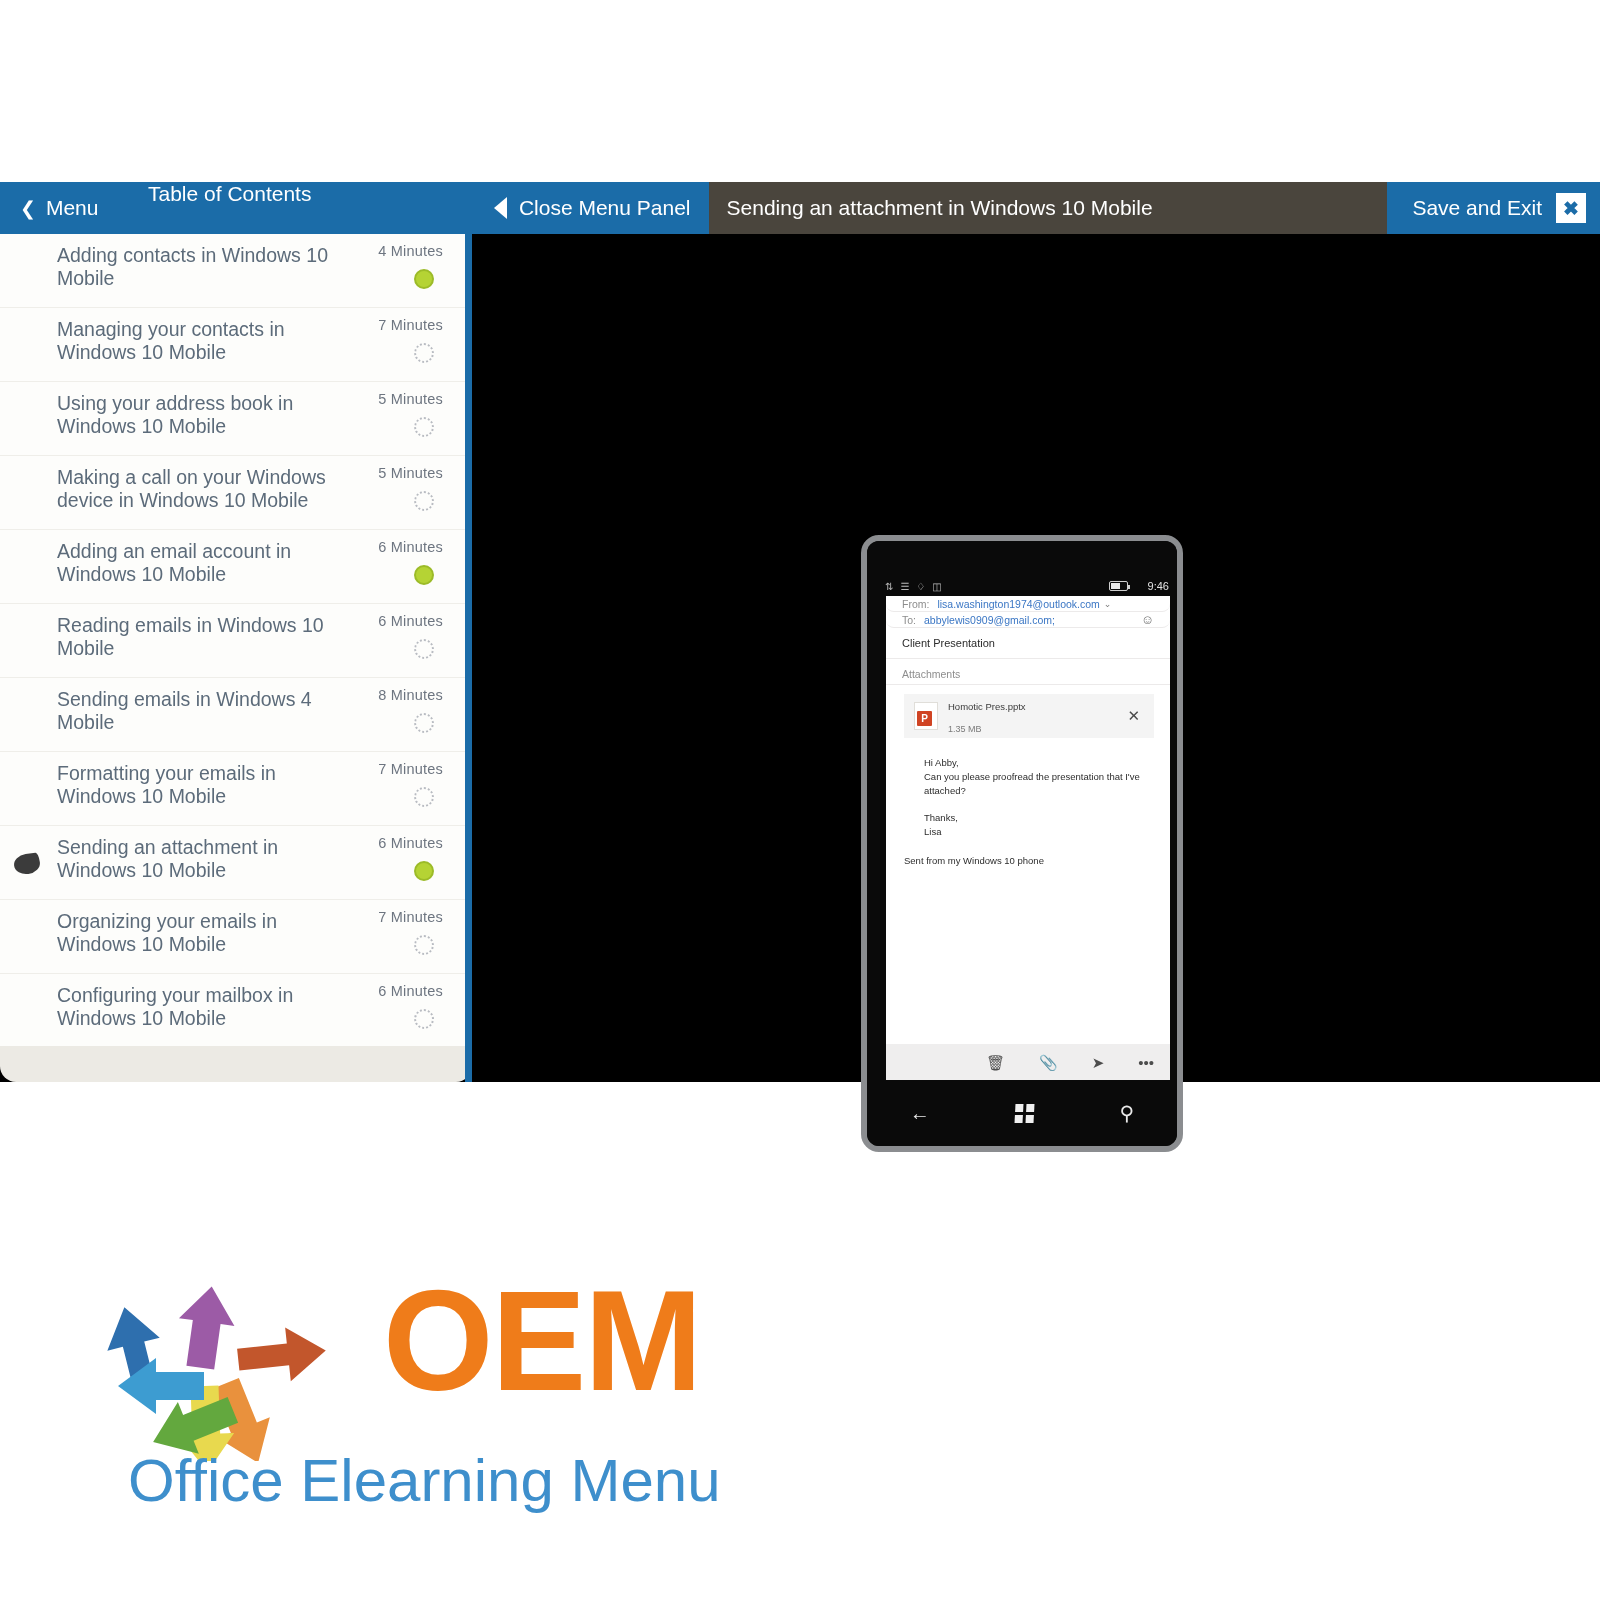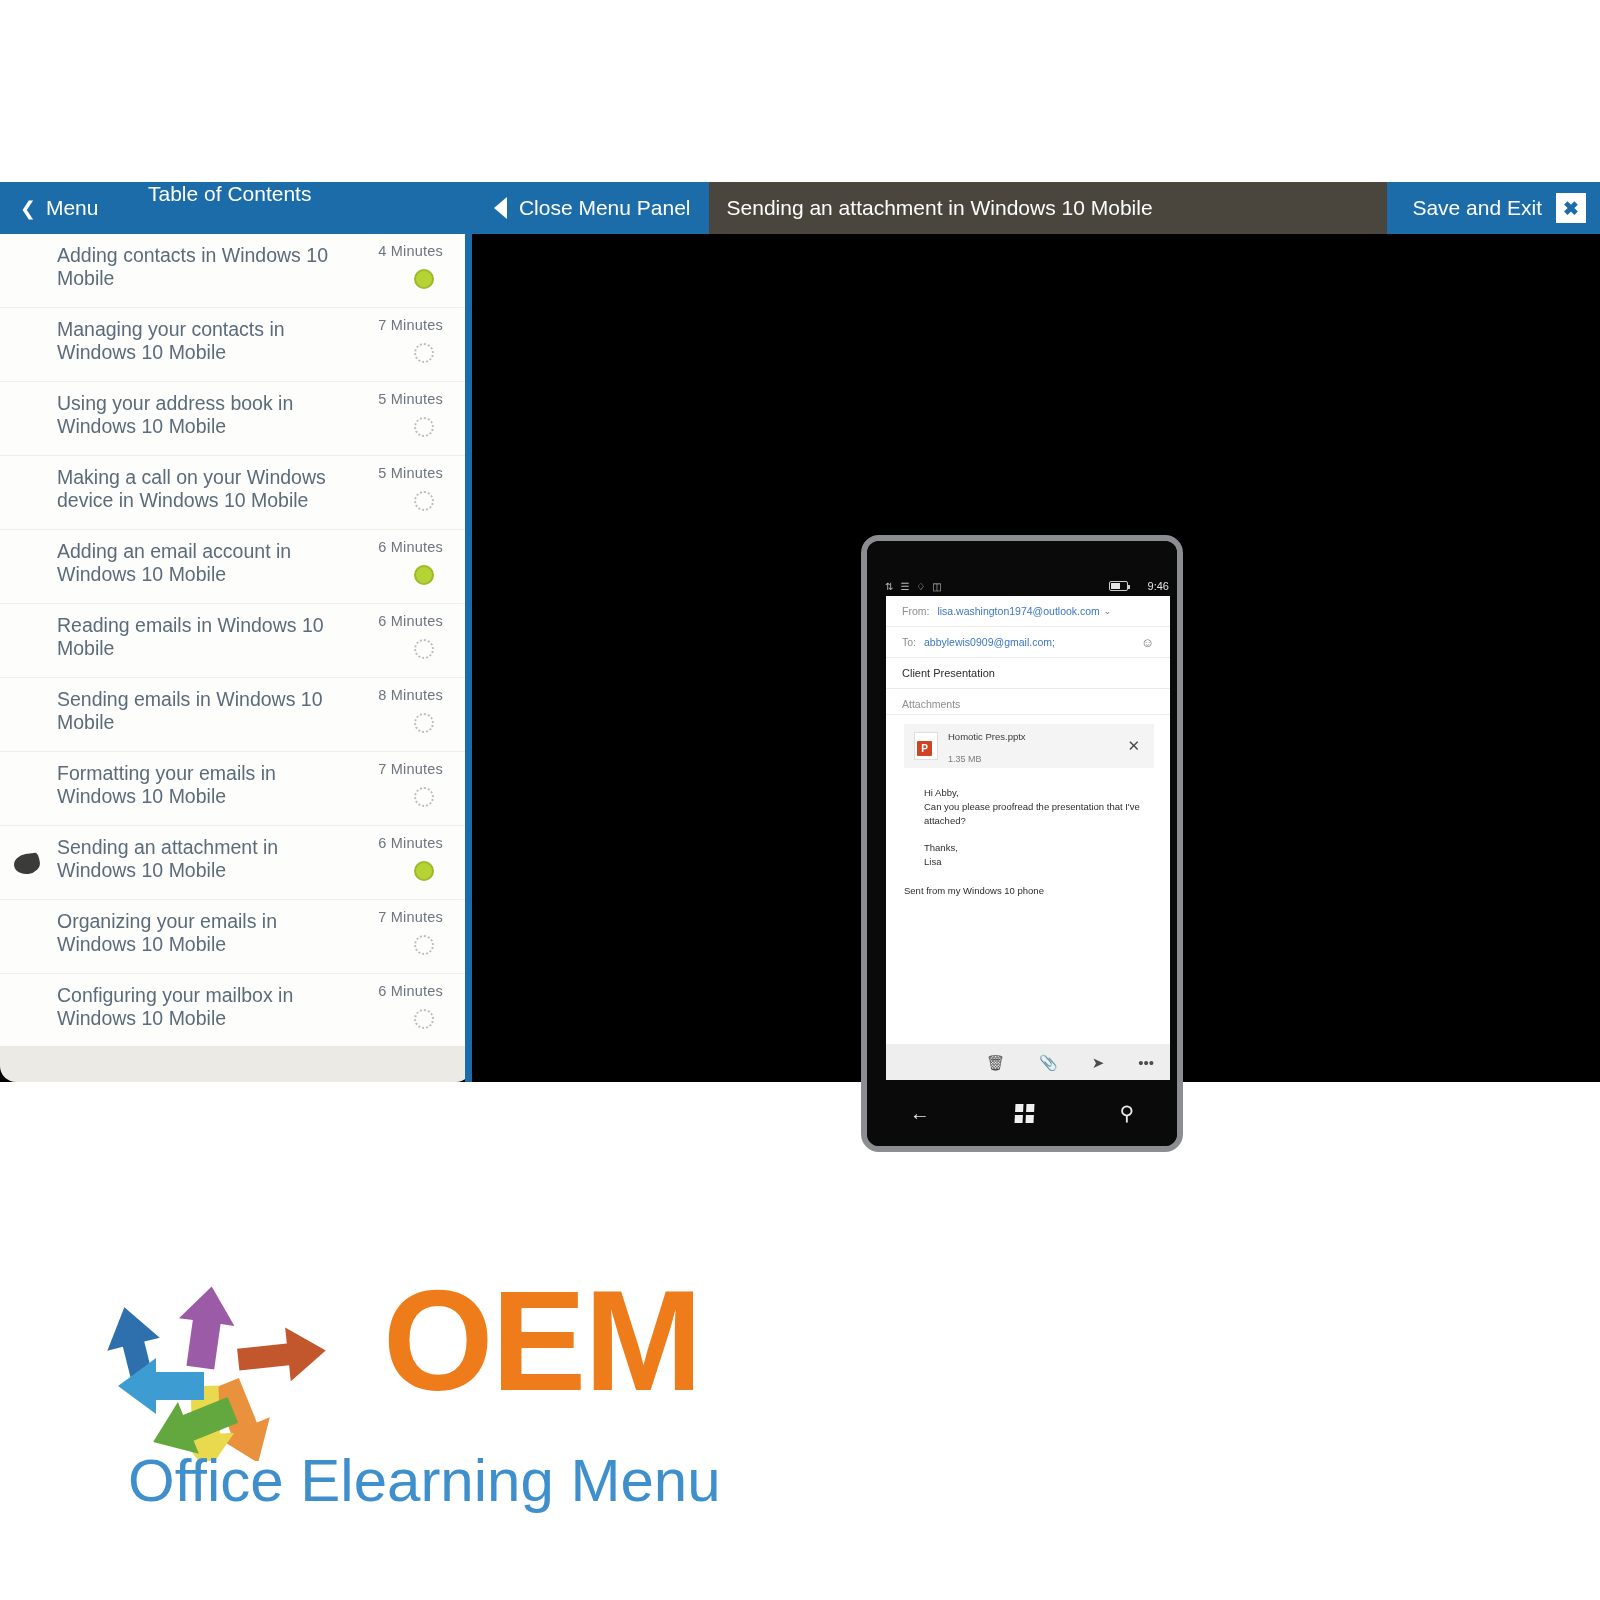--- a/index.html
+++ b/index.html
@@ -161,23 +161,24 @@
   }
   .sb-time { font-size: 11px; color: #e2e2e2; }
 
   #mail-app {
     position: absolute; left: 19px; top: 55px;
     width: 284px; height: 448px;
     background: #ffffff;
   }
   .mail-row {
     display: flex; align-items: center;
-    padding: 0 16px; height: 31px;
+    padding: 0 16px; height: 16px;
     border-bottom: 1px solid #eceaea;
     font-size: 10.5px;
+    border-radius: 15px;
   }
   .mail-lbl { color: #8d8d8d; margin-right: 8px; }
   .mail-val { color: #3a76c4; }
   .mail-caret { margin-left: 4px; color: #7a7a7a; font-size: 9px; }
   .mail-person {
     margin-left: auto; color: #6b6b6b; font-size: 13px;
   }
   .mail-subject {
     padding: 9px 16px 9px 16px;
     border-bottom: 1px solid #eceaea;
@@ -325,21 +326,21 @@
           <div class="toc-label">Adding an email account in Windows 10 Mobile</div>
           <div class="toc-mins">6 Minutes</div>
           <span class="toc-dot done"></span>
         </div>
         <div class="toc-item">
           <div class="toc-label">Reading emails in Windows 10 Mobile</div>
           <div class="toc-mins">6 Minutes</div>
           <span class="toc-dot pending"></span>
         </div>
         <div class="toc-item">
-          <div class="toc-label">Sending emails in Windows 10 Mobile</div>
+          <div class="toc-label">Sending emails in Windows 4 Mobile</div>
           <div class="toc-mins">8 Minutes</div>
           <span class="toc-dot pending"></span>
         </div>
         <div class="toc-item">
           <div class="toc-label">Formatting your emails in Windows 10 Mobile</div>
           <div class="toc-mins">7 Minutes</div>
           <span class="toc-dot pending"></span>
         </div>
         <div class="toc-item">
           <span class="toc-marker"></span>

